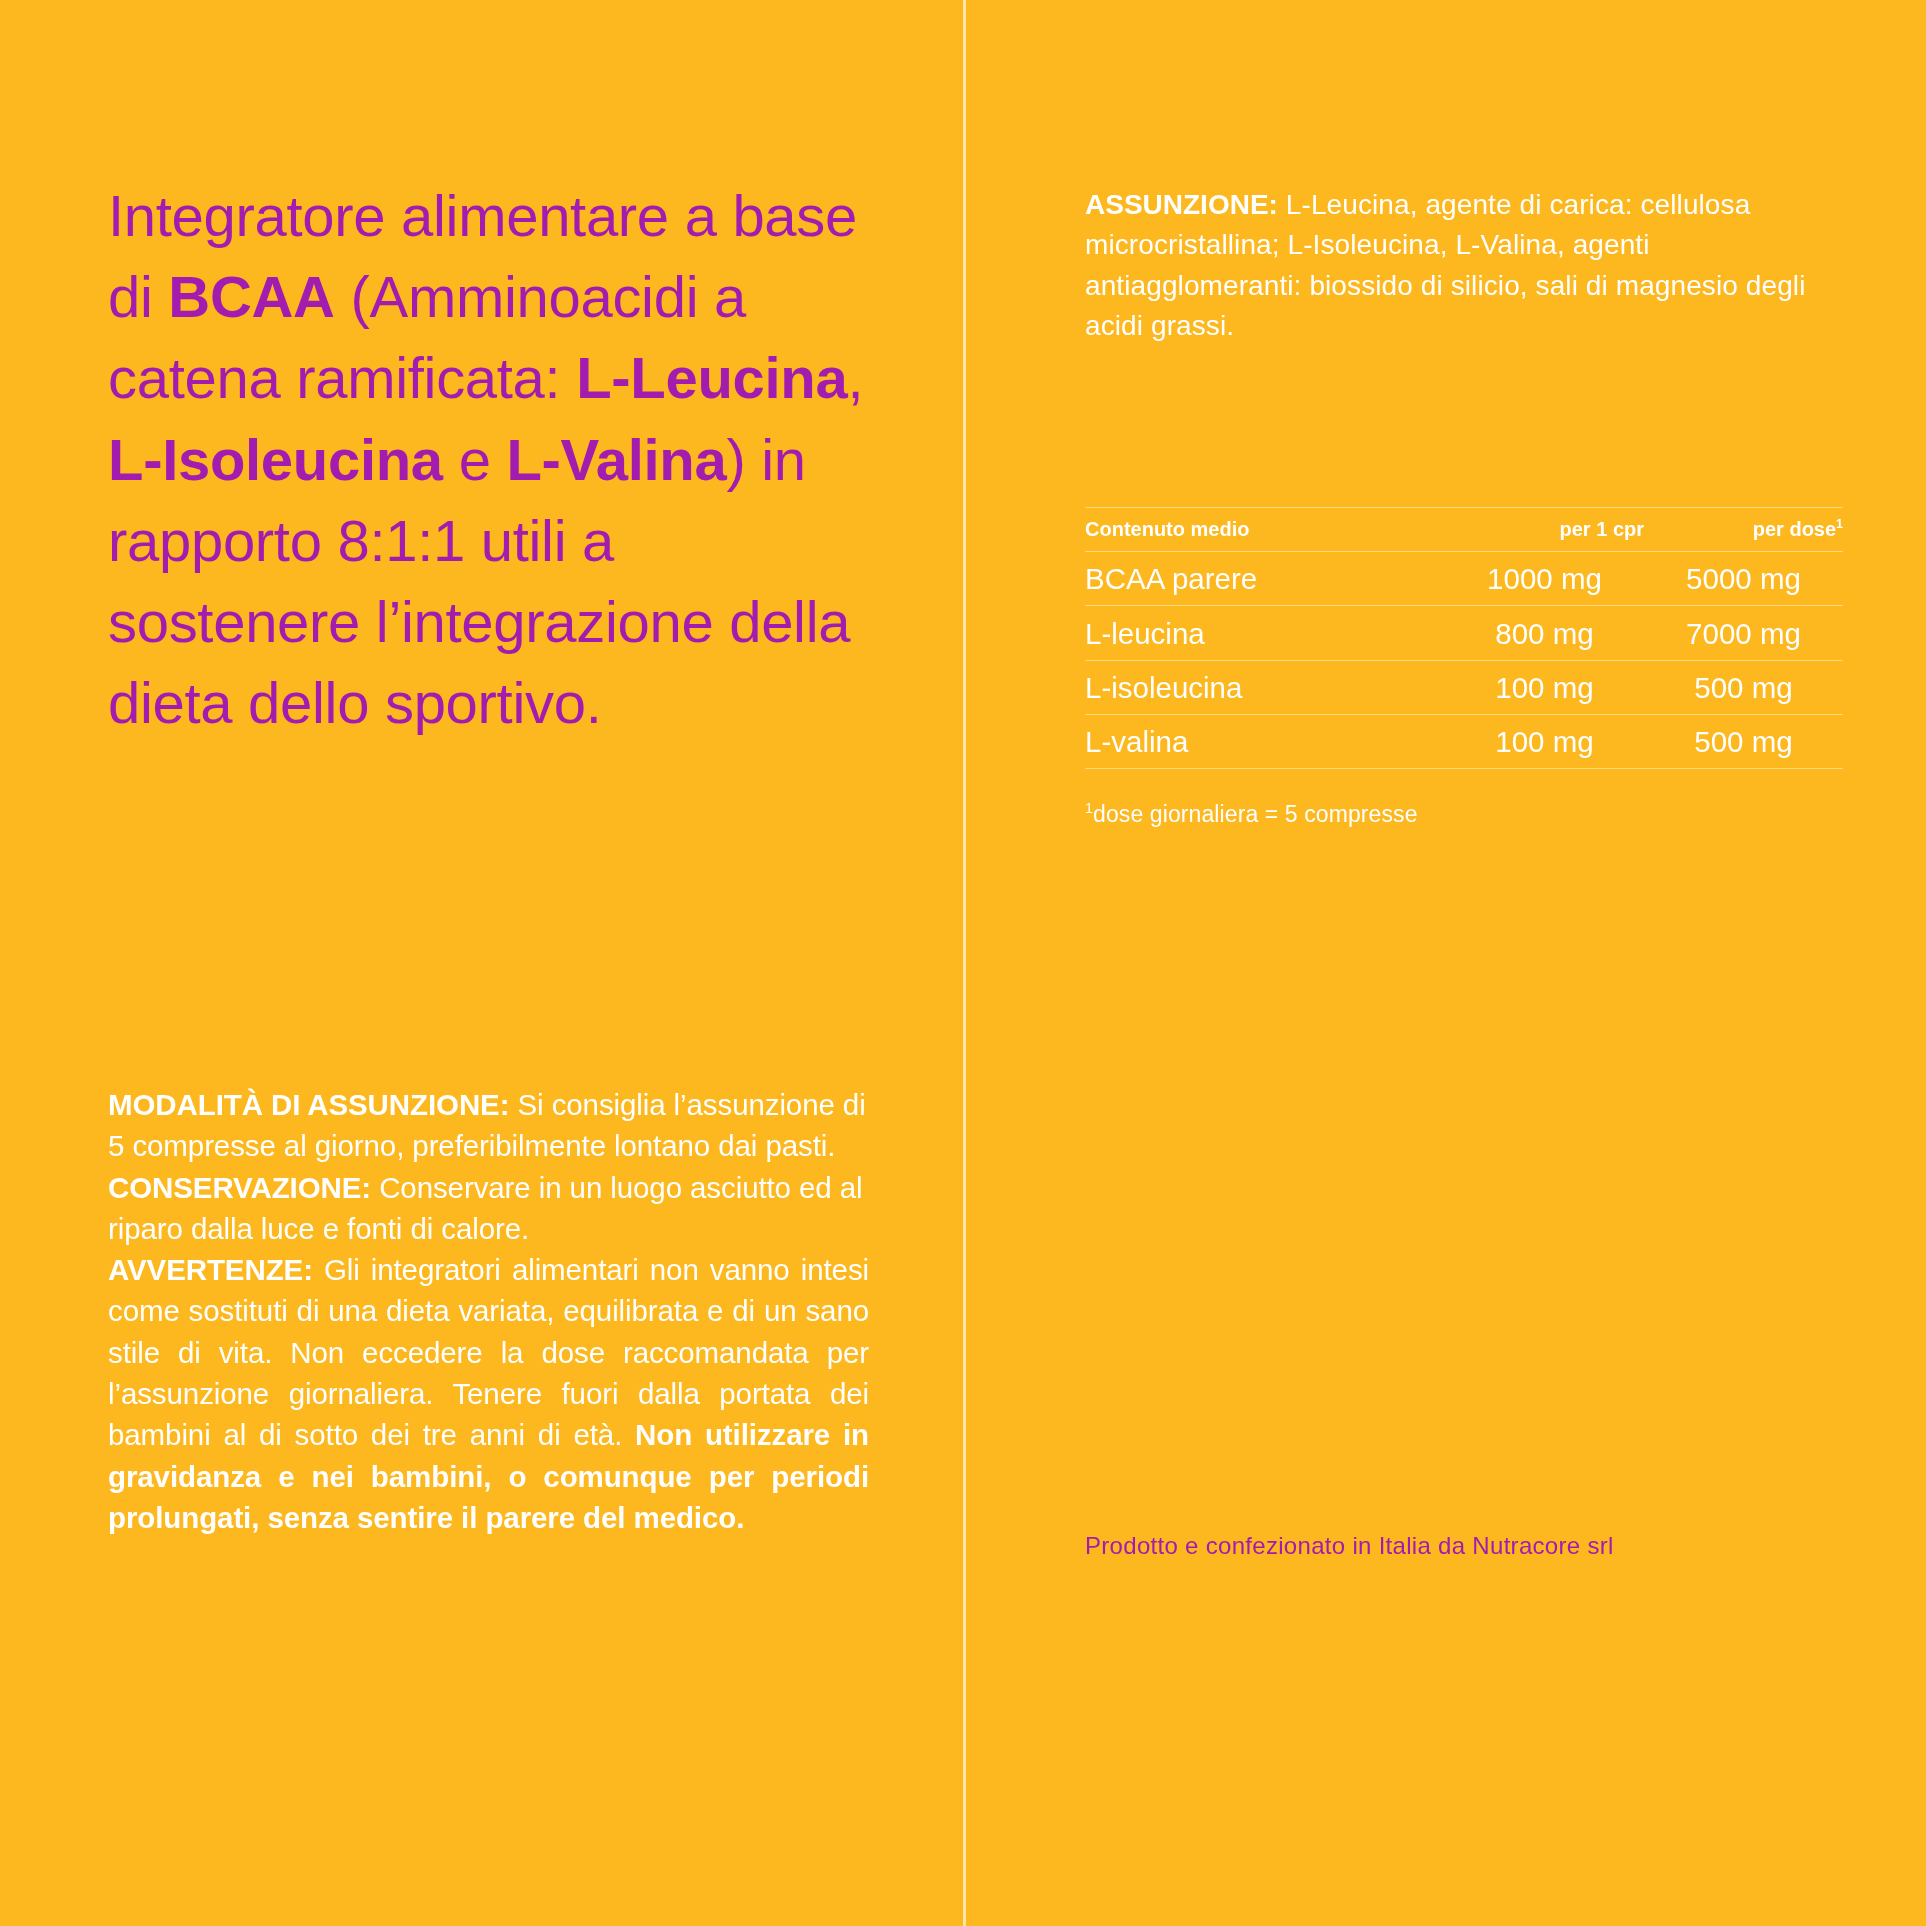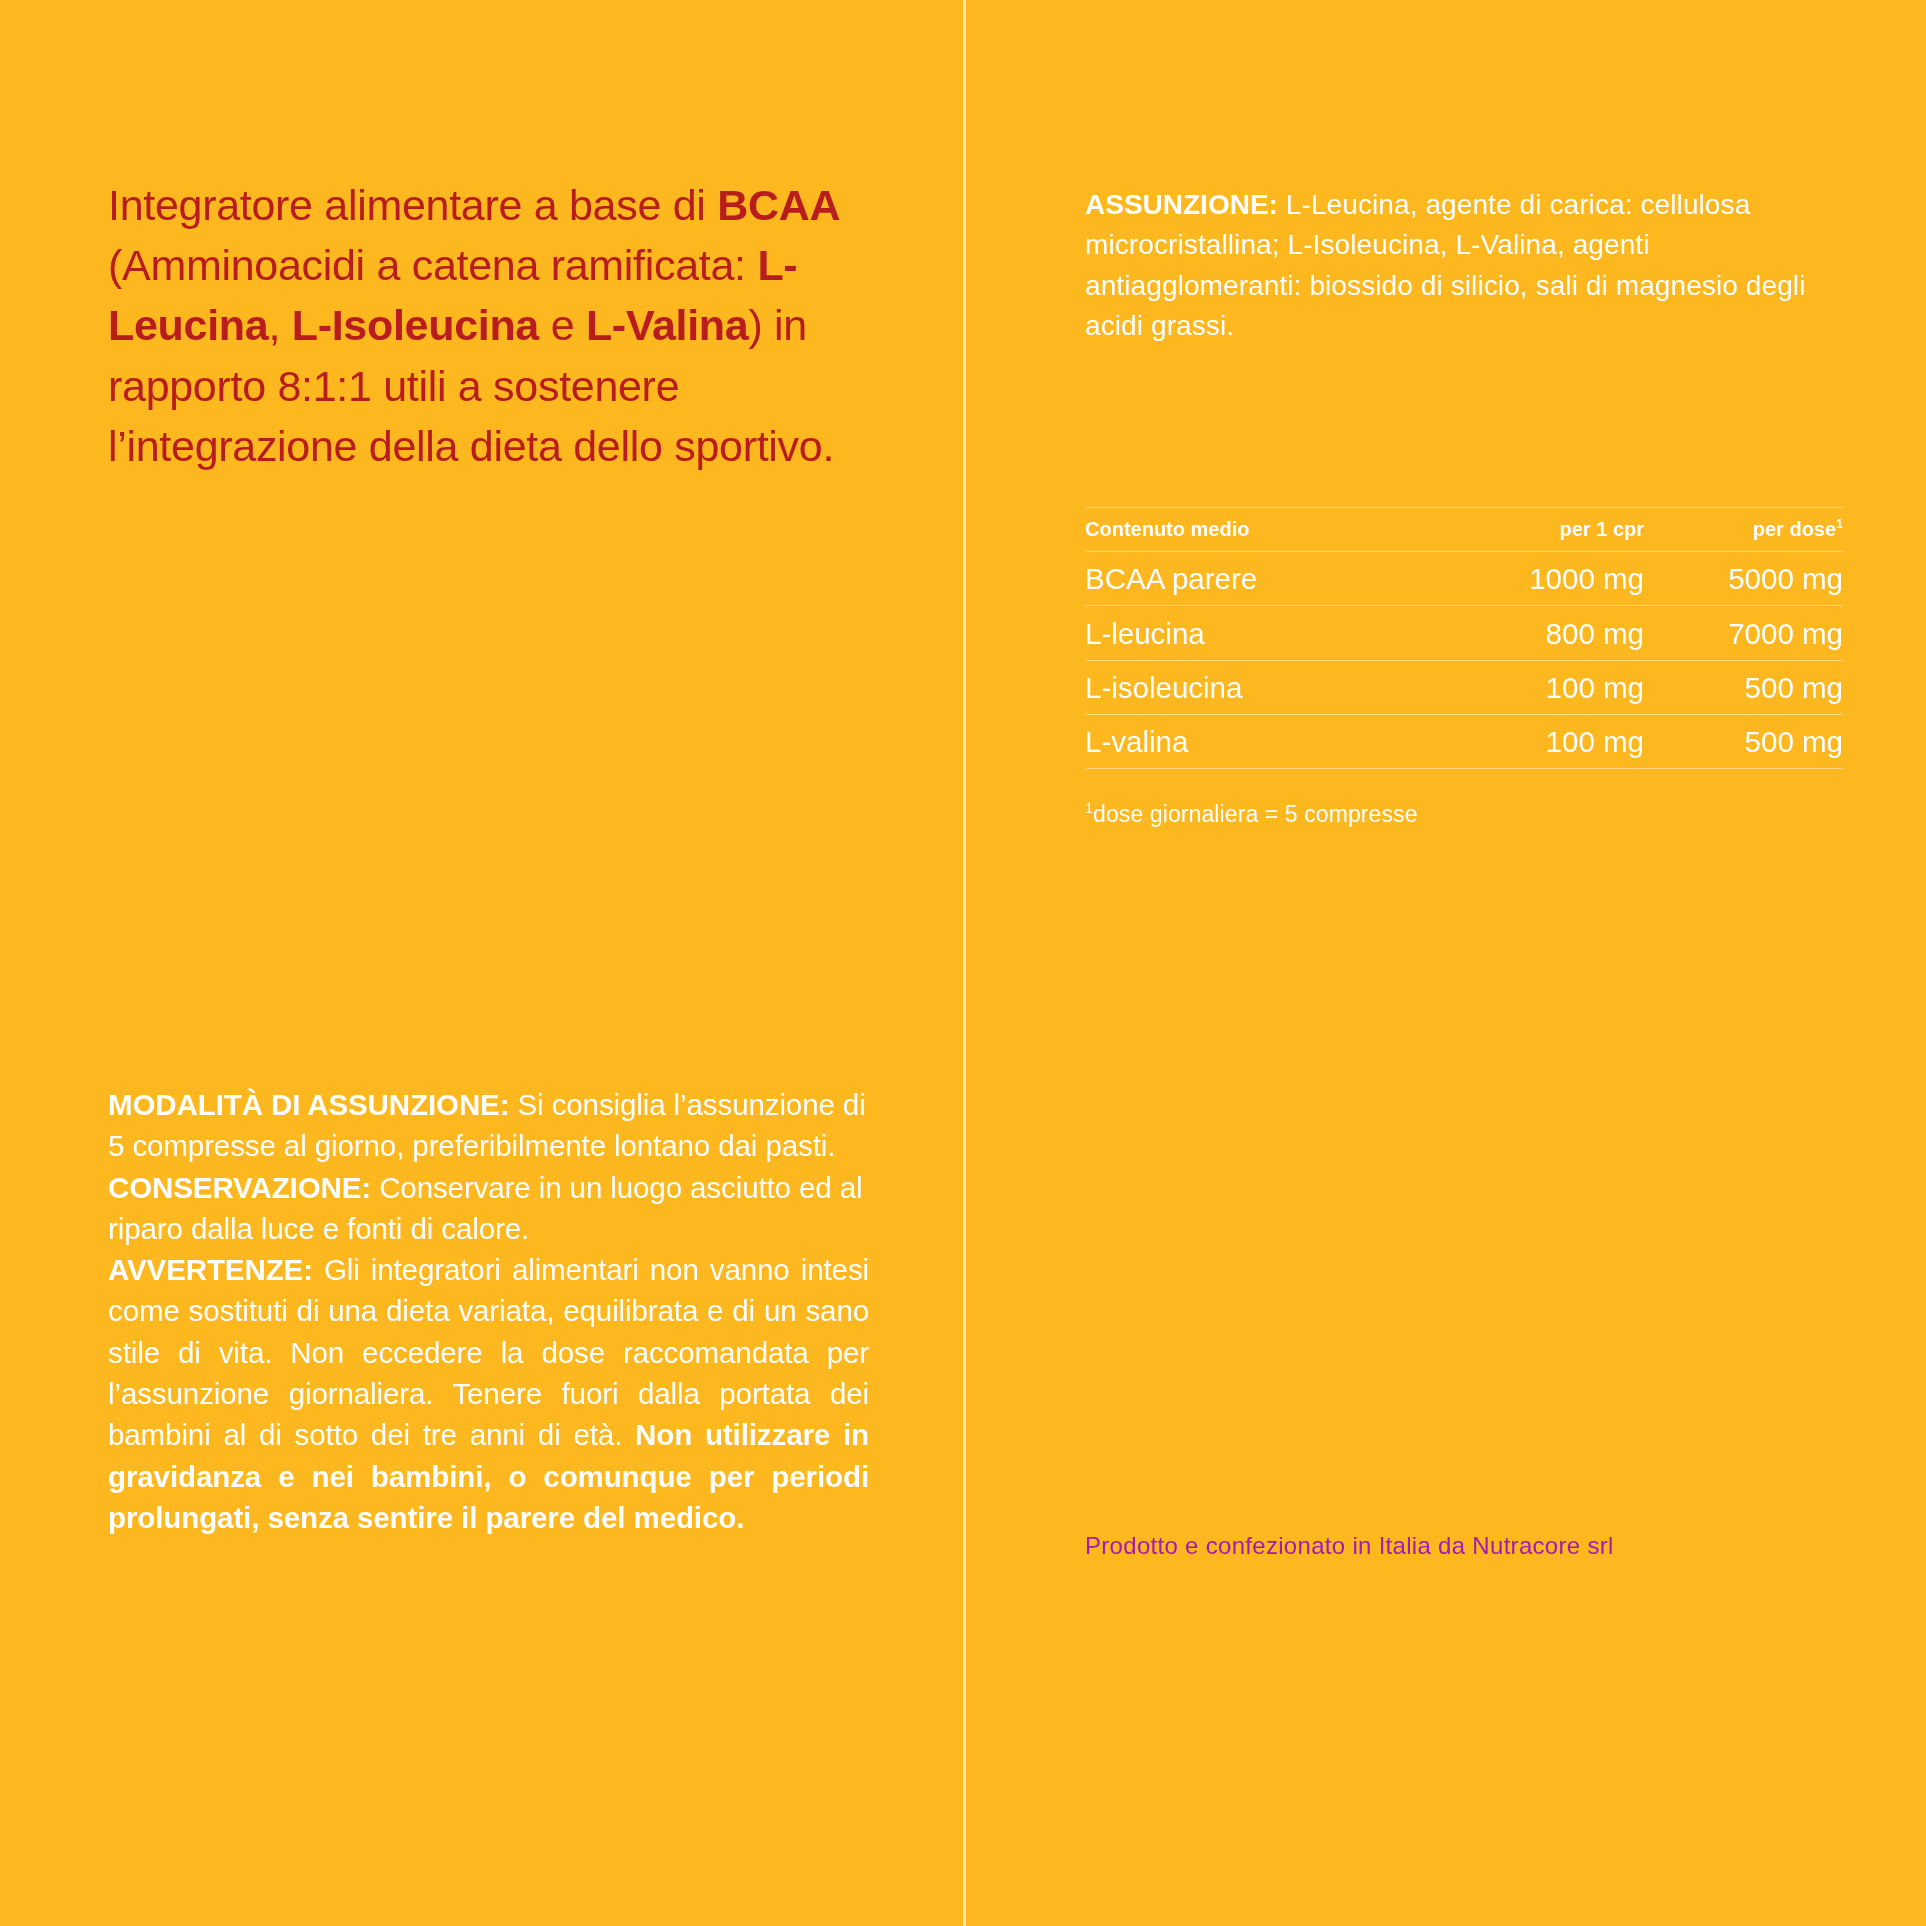--- a/index.html
+++ b/index.html
@@ -46,22 +46,22 @@
     width: 764px;
     height: 1926px;
   }
 
   
   .headline {
     position: absolute;
     top: 175px;
     left: 0;
     width: 764px;
-    color: #b91c1c;
-    font-size: 43px;
+    color: #a21caf;
+    font-size: 58px;
     line-height: 1.40;
     font-weight: 400;
     letter-spacing: -0.3px;
     font-stretch: condensed;
   }
   .headline b { font-weight: 700; }
 
   
   .ingredients {
     position: absolute;
@@ -106,21 +106,21 @@
     border-bottom: 1.9px solid rgba(255,255,255,0.45);
     text-align: right;
     white-space: nowrap;
   }
   table.nt thead th.c1 { text-align: left; }
   table.nt tbody td {
     font-size: 29.5px;
     font-weight: 400;
     padding: 10.3px 0 9px 0;
     border-bottom: 1.9px solid rgba(255,255,255,0.45);
-    text-align: right;
+    text-align: center;
     white-space: nowrap;
   }
   table.nt tbody td.c1 { text-align: left; }
   table.nt col.w1 { width: 360px; }
   table.nt col.w2 { width: 199px; }
   table.nt col.w3 { width: 199px; }
   .nt-sup { font-size: 0.62em; vertical-align: super; }
   .nutri-note {
     margin-top: 31px;
     font-size: 23px;

